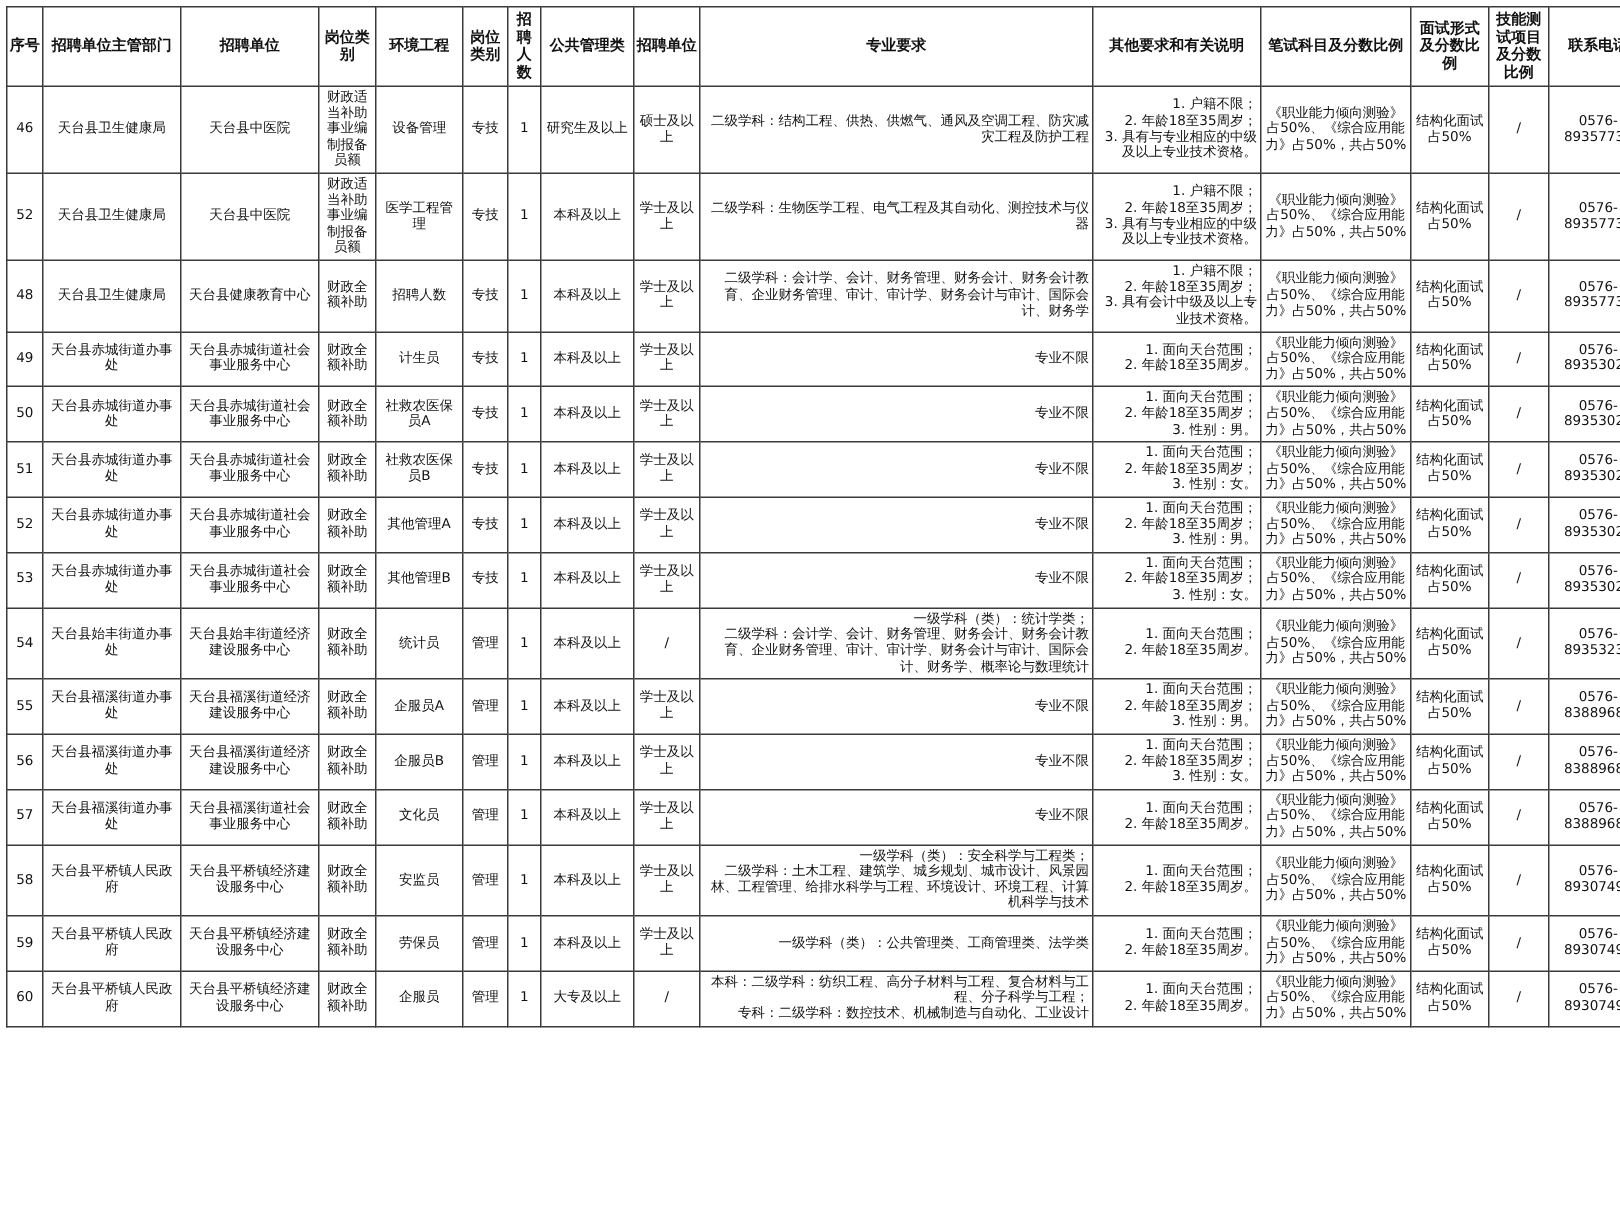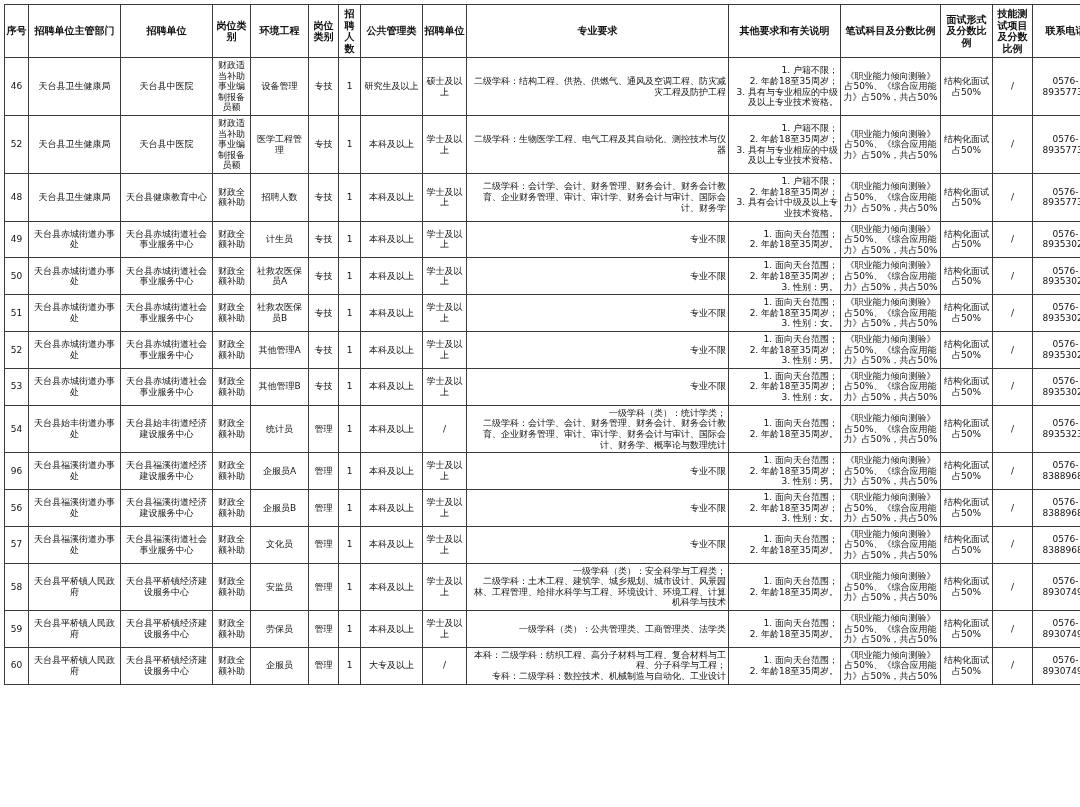--- a/index.html
+++ b/index.html
@@ -250,21 +250,21 @@
           <td class="ctr">本科及以上</td>
           <td class="ctr">/</td>
           <td class="cell-multiline">一级学科（类）：统计学类；<br>二级学科：会计学、会计、财务管理、财务会计、财务会计教育、企业财务管理、审计、审计学、财务会计与审计、国际会计、财务学、概率论与数理统计</td>
           <td class="cell-multiline">1. 面向天台范围；<br>2. 年龄18至35周岁。</td>
           <td class="ctr">《职业能力倾向测验》占50%、《综合应用能力》占50%，共占50%</td>
           <td class="ctr">结构化面试占50%</td>
           <td class="ctr">/</td>
           <td class="phone">0576-<br>89353238</td>
         </tr>
         <tr>
-          <td class="ctr">96</td>
+          <td class="ctr">55</td>
           <td class="ctr">天台县福溪街道办事处</td>
           <td class="ctr">天台县福溪街道经济建设服务中心</td>
           <td class="ctr">财政全额补助</td>
           <td class="ctr">企服员A</td>
           <td class="ctr">管理</td>
           <td class="ctr">1</td>
           <td class="ctr">本科及以上</td>
           <td class="ctr">学士及以上</td>
           <td class="cell-multiline">专业不限</td>
           <td class="cell-multiline">1. 面向天台范围；<br>2. 年龄18至35周岁；<br>3. 性别：男。</td>

